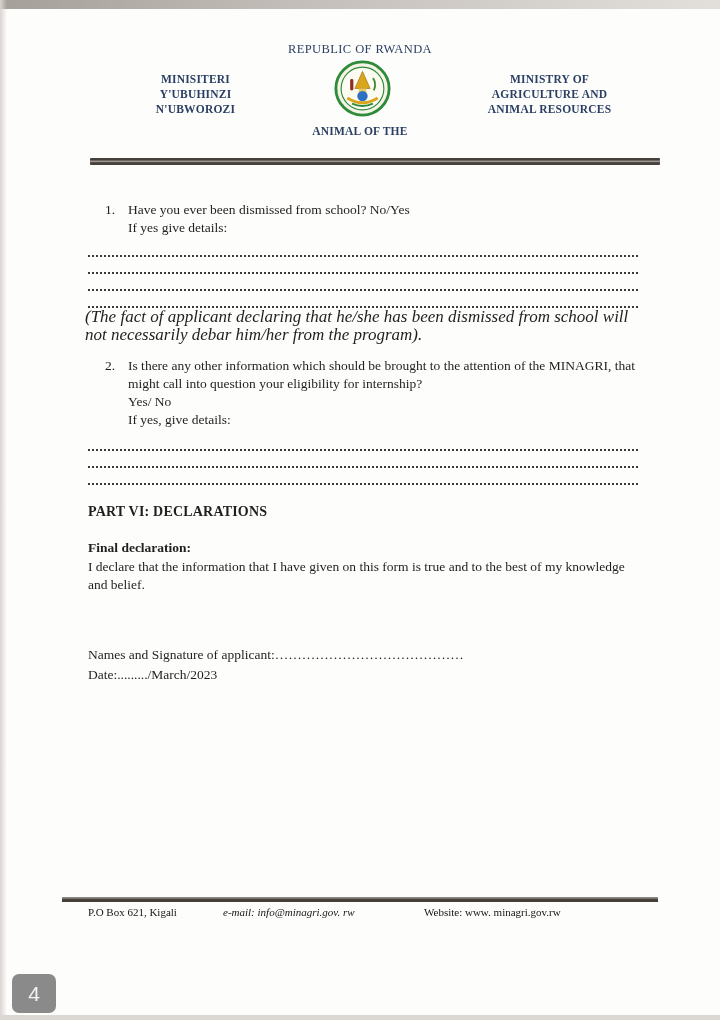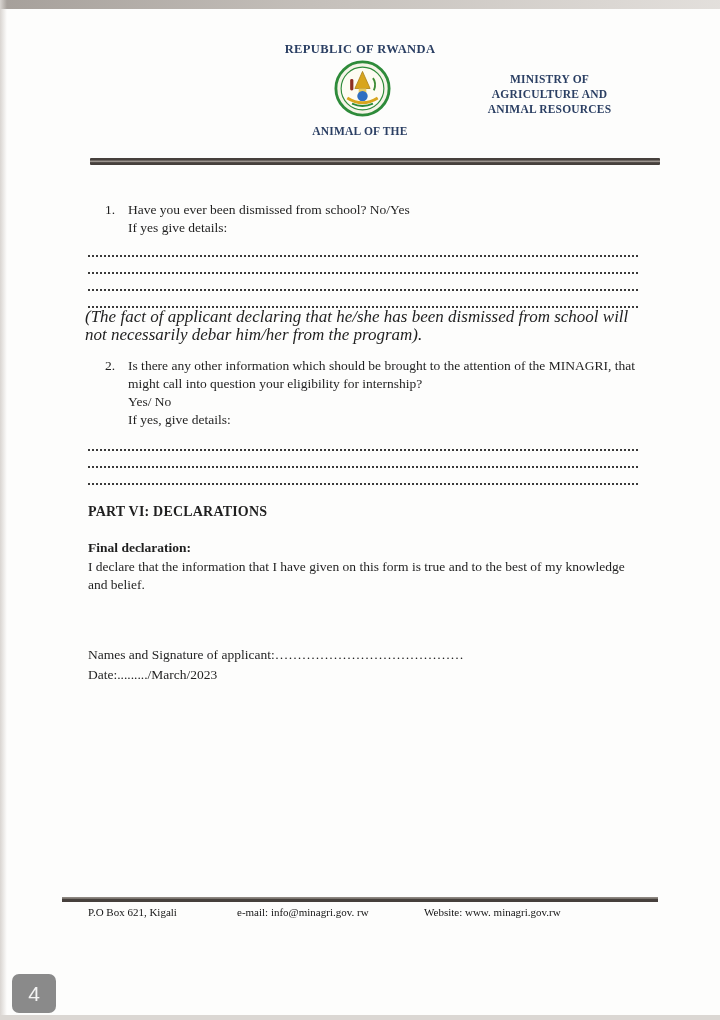--- a/index.html
+++ b/index.html
@@ -16,21 +16,21 @@
     background:linear-gradient(to right,#968f89,#b8b2ac 40%,#cfcac5 75%,#dedad6);
     opacity:.85; }
   .edge-left { position:absolute; top:0; bottom:0; left:0; width:7px;
     background:linear-gradient(to right,#d9d5d1,rgba(255,255,255,0)); }
   .edge-bottom { position:absolute; bottom:0; left:0; right:0; height:5px; background:#dbd7d3; }
 
   .page { position:absolute; inset:0; }
 
   
   .republic { position:absolute; top:42px; left:0; right:0; text-align:center;
-    font-weight:bold; font-size:12.5px; letter-spacing:.4px; color:#2b3f63; }
+    font-weight:normal; font-size:12.5px; letter-spacing:.4px; color:#2b3f63; }
   .ministry { position:absolute; top:72px; font-weight:bold; font-size:11.5px;
     line-height:15px; color:#2b3f63; text-align:center; letter-spacing:.2px; }
   .ministry.left  { left:108px; width:175px; }
   .ministry.right { left:462px; width:175px; }
   .emblem { position:absolute; top:60px; left:334px; width:57px; height:57px; }
   .office { position:absolute; top:124px; left:0; right:0; text-align:center;
     font-weight:bold; font-size:11.5px; line-height:14px; color:#2b3f63; letter-spacing:.2px; }
   .header-rule { position:absolute; top:158px; left:90px; right:60px; height:7px;
     background:linear-gradient(#46403c 0 30%, #9b948e 42% 55%, #46403c 66% 100%);
     border-radius:1px; }
@@ -46,40 +46,45 @@
   .note { font-style:italic; font-size:17px; line-height:18px; }
   .part-title { font-weight:bold; font-size:14px; letter-spacing:.2px; }
   .bold { font-weight:bold; }
 
   
   .footer-rule { position:absolute; top:897px; left:62px; right:62px; height:5px;
     background:linear-gradient(#8d8781 0 25%, #46403c 45% 100%); }
   .footer-text { position:absolute; top:906px; left:0; right:0; font-size:11px; color:#141414; }
   .footer-text span { position:absolute; white-space:nowrap; }
   .footer-pobox { left:88px; }
-  .footer-email { left:237px; }
+  .footer-email { left:223px;font-style:italic; }
   .footer-web { left:424px; }
 
   
   .page-badge { position:absolute; left:12px; top:974px; width:44px; height:39px;
     background:#8a8a8a; border-radius:7px; color:#f4f4f4;
     font-family:"Liberation Sans","DejaVu Sans",sans-serif; font-size:21px;
     display:flex; align-items:center; justify-content:center; }
 </style>
 </head>
 <body>
 
 <div class="page">
 
   <div class="edge-top"></div>
   <div class="edge-left"></div>
   <div class="edge-bottom"></div>
 
   <div class="republic">REPUBLIC OF RWANDA</div>
 
+  <div class="ministry left">
+    <div>MINISITERI</div>
+    <div>Y'UBUHINZI</div>
+    <div>N'UBWOROZI</div>
+  </div>
 
   <div class="emblem">
     <svg viewBox="0 0 60 60" width="57" height="57">
       <circle cx="30" cy="30" r="28" fill="#f6f4e7" stroke="#2e8b3a" stroke-width="3"></circle>
       <circle cx="30" cy="30" r="22.5" fill="#fdfcf2" stroke="#2e8b3a" stroke-width="1.2"></circle>
       <path d="M30 12 L38 30 L22 30 Z" fill="#d8a51d" stroke="#a77b10" stroke-width="0.8"></path>
       <path d="M26 30 h8 v6 h-8 Z" fill="#e7c95c"></path>
       <circle cx="30" cy="38" r="5.5" fill="#2f6fc1"></circle>
       <rect x="17" y="20" width="3.4" height="12" rx="1.5" fill="#8d2f23"></rect>
       <path d="M41 19 q4 5 1 13" stroke="#3d8c33" stroke-width="2" fill="none"></path>

